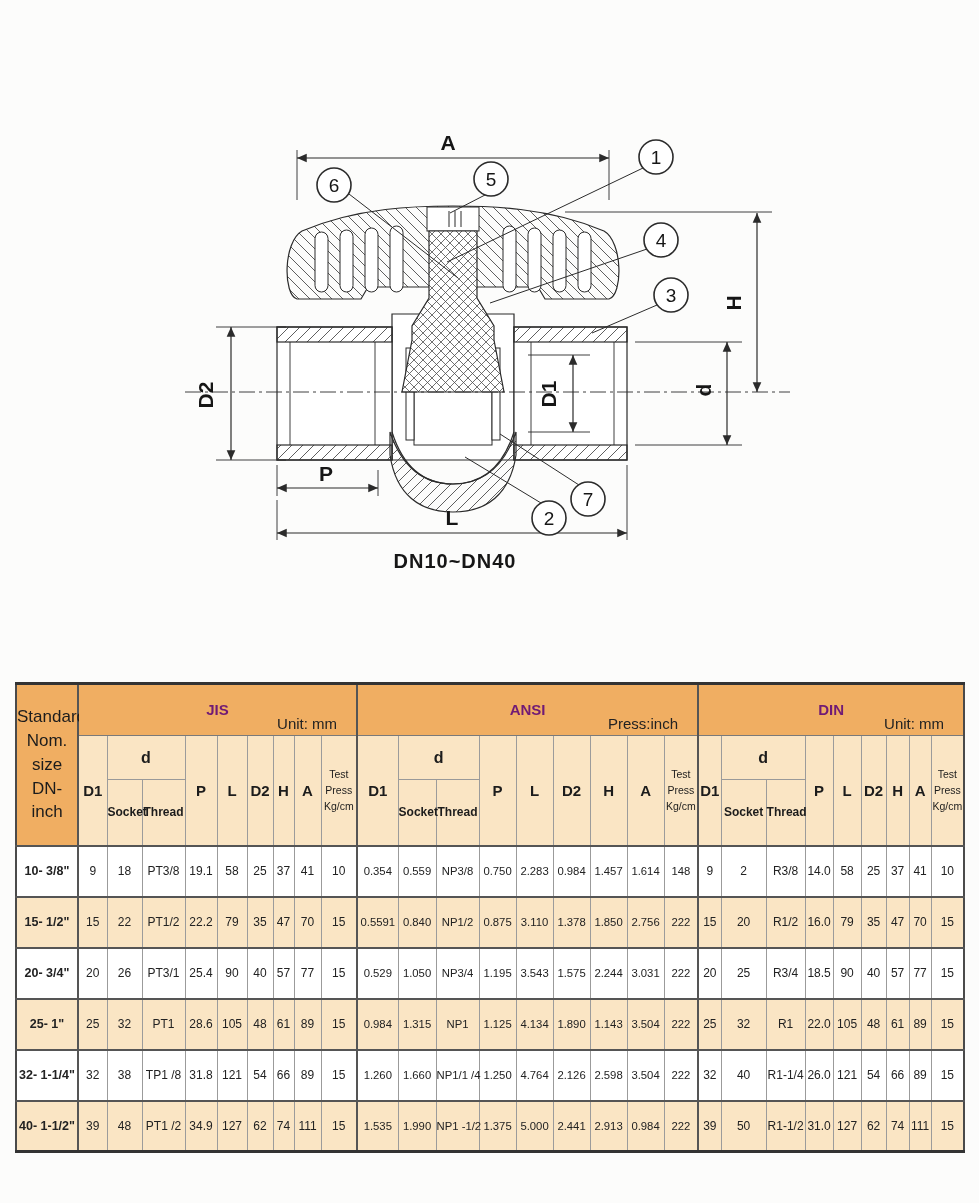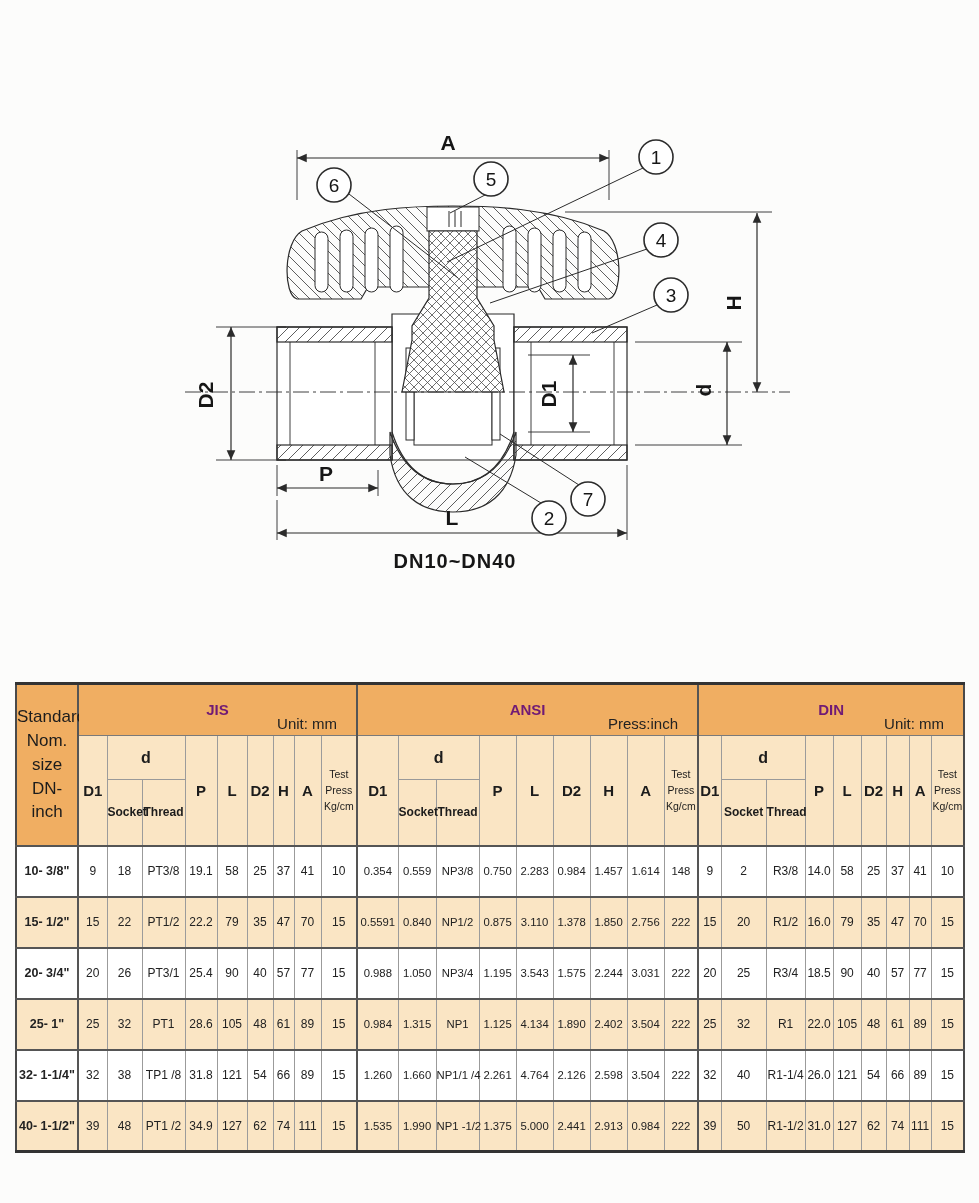--- a/index.html
+++ b/index.html
@@ -359,21 +359,21 @@
           <td class="size">20- 3/4"</td>
           <td class="jis sec-start">20</td>
           <td class="jis">26</td>
           <td class="jis">PT3/1</td>
           <td class="jis">25.4</td>
           <td class="jis">90</td>
           <td class="jis">40</td>
           <td class="jis">57</td>
           <td class="jis">77</td>
           <td class="jis">15</td>
-          <td class="ansi sec-start">0.988</td>
+          <td class="ansi sec-start">0.529</td>
           <td class="ansi">1.050</td>
           <td class="ansi">NP3/4</td>
           <td class="ansi">1.195</td>
           <td class="ansi">3.543</td>
           <td class="ansi">1.575</td>
           <td class="ansi">2.244</td>
           <td class="ansi">3.031</td>
           <td class="ansi">222</td>
           <td class="din sec-start">20</td>
           <td class="din">25</td>
@@ -395,21 +395,21 @@
           <td class="jis">48</td>
           <td class="jis">61</td>
           <td class="jis">89</td>
           <td class="jis">15</td>
           <td class="ansi sec-start">0.984</td>
           <td class="ansi">1.315</td>
           <td class="ansi">NP1</td>
           <td class="ansi">1.125</td>
           <td class="ansi">4.134</td>
           <td class="ansi">1.890</td>
-          <td class="ansi">2.402</td>
+          <td class="ansi">1.143</td>
           <td class="ansi">3.504</td>
           <td class="ansi">222</td>
           <td class="din sec-start">25</td>
           <td class="din">32</td>
           <td class="din">R1</td>
           <td class="din">22.0</td>
           <td class="din">105</td>
           <td class="din">48</td>
           <td class="din">61</td>
           <td class="din">89</td>
@@ -422,21 +422,21 @@
           <td class="jis">TP1 /8</td>
           <td class="jis">31.8</td>
           <td class="jis">121</td>
           <td class="jis">54</td>
           <td class="jis">66</td>
           <td class="jis">89</td>
           <td class="jis">15</td>
           <td class="ansi sec-start">1.260</td>
           <td class="ansi">1.660</td>
           <td class="ansi">NP1/1 /4</td>
-          <td class="ansi">2.261</td>
+          <td class="ansi">1.250</td>
           <td class="ansi">4.764</td>
           <td class="ansi">2.126</td>
           <td class="ansi">2.598</td>
           <td class="ansi">3.504</td>
           <td class="ansi">222</td>
           <td class="din sec-start">32</td>
           <td class="din">40</td>
           <td class="din">R1-1/4</td>
           <td class="din">26.0</td>
           <td class="din">121</td>

